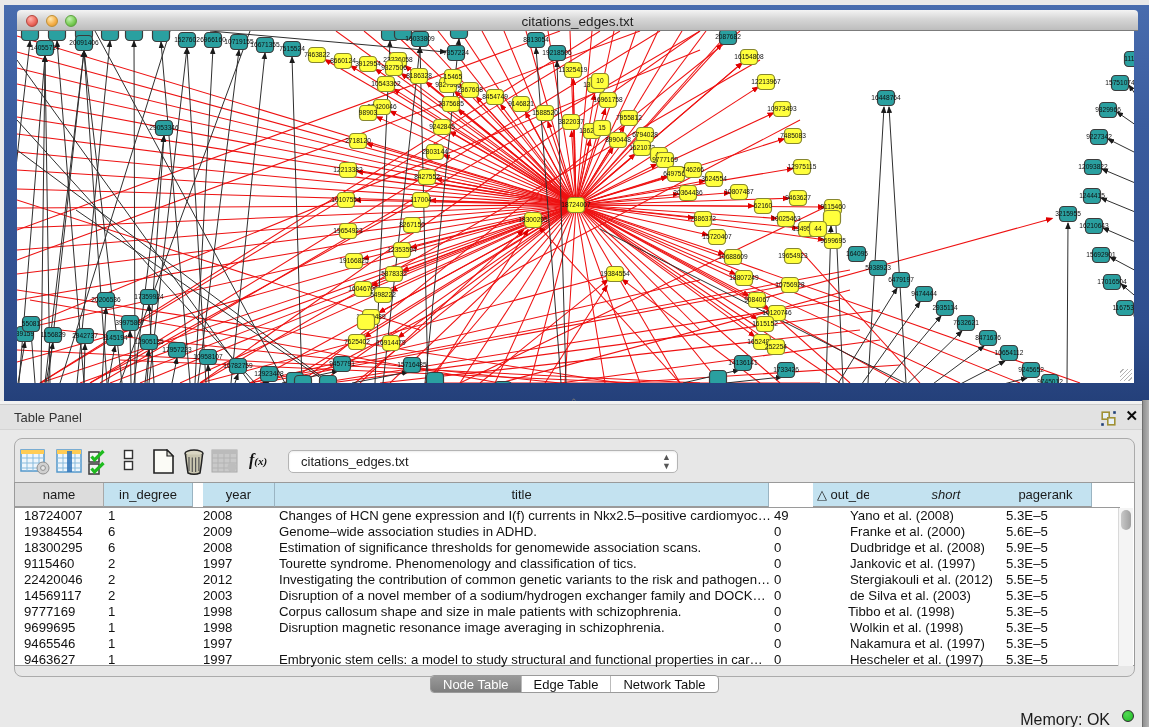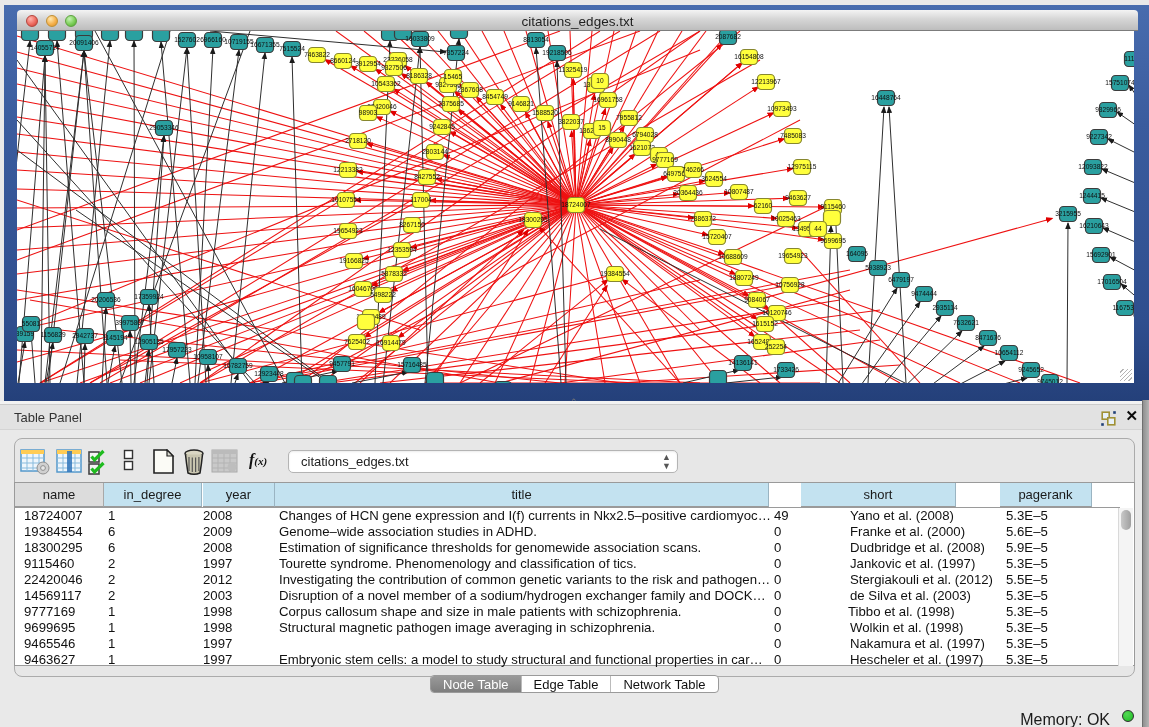--- a/index.html
+++ b/index.html
@@ -645,25 +645,25 @@
     <rect x="1" y="1" width="25" height="22" fill="#c9c9c9" stroke="#aaa"></rect>
     <rect x="1" y="1" width="25" height="4" fill="#bbb"></rect>
     <path d="M1 9h25M1 14h25M1 19h25M7 5v18M13 5v18M19 5v18" stroke="#b3b3b3"></path>
     <circle cx="21" cy="18" r="4.5" fill="#bdbdbd"></circle>
   </svg>
   <div class="icon" style="left:249px;top:451px;font-size:16px;font-style:italic;font-weight:bold;color:#111;font-family:'Liberation Serif',serif;">f<span style="font-size:11px">(x)</span></div>
   <div id="combo">citations_edges.txt<div class="step">▲<br>▼</div></div>
   <div id="tblwrap">
       <div class="thead">
         <div class="hc g c" style="left:0px;width:89px;">name</div>
-        <div class="hc b c" style="left:89px;width:98px;">in_degree</div>
+        <div class="hc b c" style="left:89px;width:89px;">in_degree</div>
         <div class="hc b c" style="left:188px;width:72px;">year</div>
         <div class="hc b c" style="left:260px;width:494px;">title</div>
         <div class="hc b l" style="left:754px;width:76px;margin-left:44px;">△ out_de…</div>
-        <div class="hc b c" style="left:786px;width:155px;">short</div>
+        <div class="hc b c" style="left:854px;width:155px;font-style:italic;">short</div>
         <div class="hc b c" style="left:985px;width:92px;">pagerank</div>
       </div>
       <div id="rowsbox">
         <div class="trow">
           <div class="tc" style="left:9px;max-width:999px">18724007</div>
           <div class="tc" style="left:93px;max-width:999px">1</div>
           <div class="tc" style="left:188px;max-width:999px">2008</div>
           <div class="tc" style="left:264px;max-width:492px">Changes of HCN gene expression and I(f) currents in Nkx2.5–positive cardiomyoc…</div>
           <div class="tc" style="left:759px;max-width:999px">49</div>
           <div class="tc" style="left:835px;max-width:152px">Yano et al. (2008)</div>
@@ -720,21 +720,21 @@
           <div class="tc" style="left:188px;max-width:999px">1998</div>
           <div class="tc" style="left:264px;max-width:492px">Corpus callosum shape and size in male patients with schizophrenia.</div>
           <div class="tc" style="left:759px;max-width:999px">0</div>
           <div class="tc" style="left:833px;max-width:152px">Tibbo et al. (1998)</div>
           <div class="tc" style="left:991px;max-width:999px">5.3E–5</div>
         </div>
         <div class="trow">
           <div class="tc" style="left:9px;max-width:999px">9699695</div>
           <div class="tc" style="left:93px;max-width:999px">1</div>
           <div class="tc" style="left:188px;max-width:999px">1998</div>
-          <div class="tc" style="left:264px;max-width:492px">Structural magnetic pathogen image averaging in schizophrenia.</div>
+          <div class="tc" style="left:264px;max-width:492px">Disruption magnetic resonance image averaging in schizophrenia.</div>
           <div class="tc" style="left:759px;max-width:999px">0</div>
           <div class="tc" style="left:835px;max-width:152px">Wolkin et al. (1998)</div>
           <div class="tc" style="left:991px;max-width:999px">5.3E–5</div>
         </div>
         <div class="trow">
           <div class="tc" style="left:9px;max-width:999px">9465546</div>
           <div class="tc" style="left:93px;max-width:999px">1</div>
           <div class="tc" style="left:188px;max-width:999px">1997</div>
           <div class="tc" style="left:759px;max-width:999px">0</div>
           <div class="tc" style="left:835px;max-width:152px">Nakamura et al. (1997)</div>

